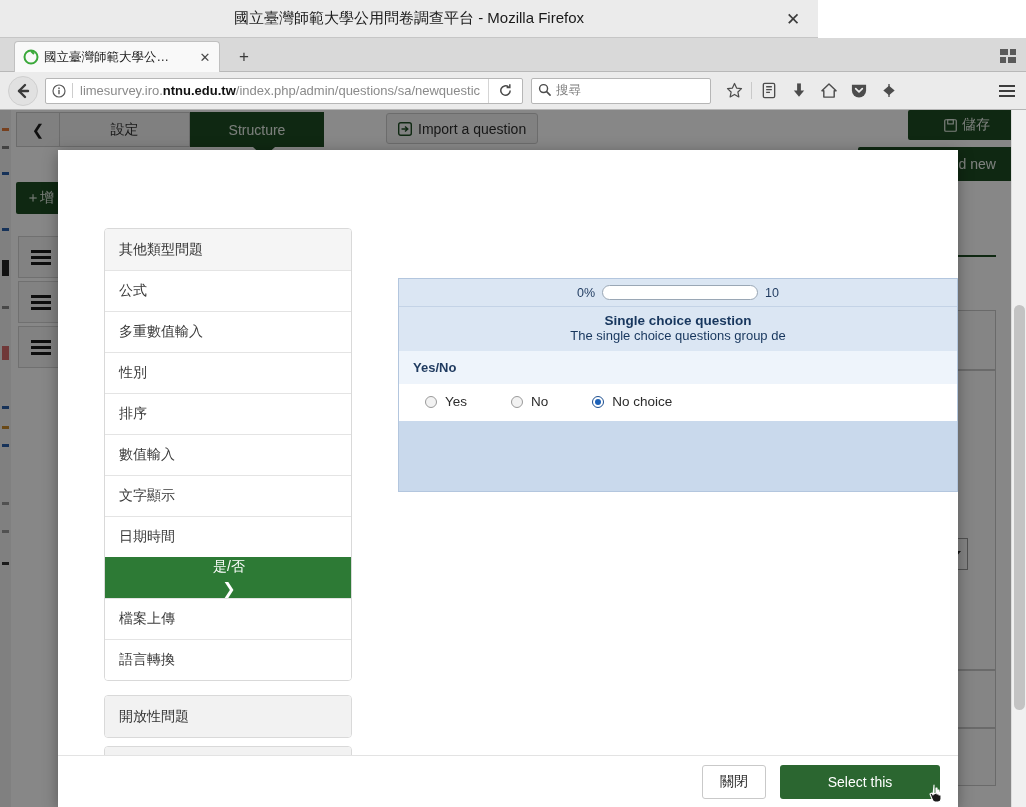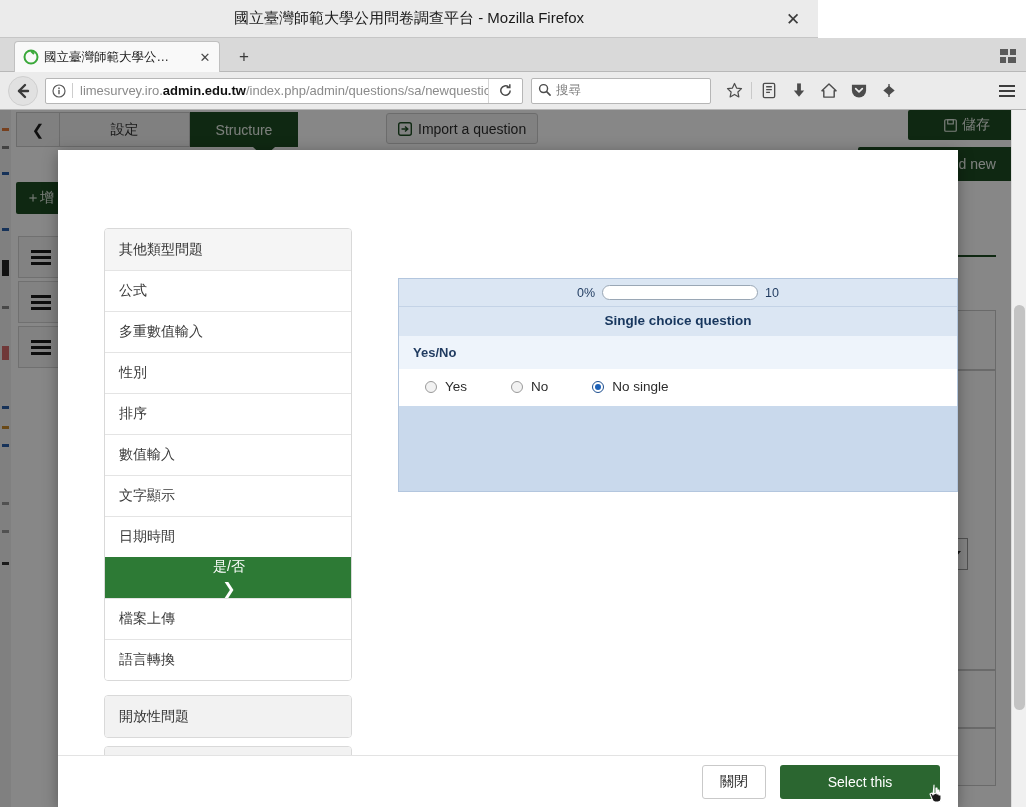--- a/index.html
+++ b/index.html
@@ -138,21 +138,21 @@
     display: flex; align-items: stretch; height: 35px;
   }
   .ls-tab {
     border: 1px solid #ccc; background: #f2f2f2; color: #333;
     font-size: 14px; display: flex; align-items: center;
     justify-content: center; cursor: pointer;
   }
   .ls-tab.arrow { width: 44px; font-size: 15px; font-weight: 700; color:#1d1d1d;}
   .ls-tab.settings { width: 130px; border-left: none; }
   .ls-tab.structure {
-    width: 108px; background: #1e4d23; color: #e8efe8; border-color:#1e4d23;
+    width: 134px; background: #1e4d23; color: #e8efe8; border-color:#1e4d23;
   }
   .ls-caret {
     position: absolute; left: 253px; top: 37px;
     width: 0; height: 0;
     border-left: 11px solid transparent;
     border-right: 11px solid transparent;
     border-top: 10px solid #1e4d23;
   }
 
   .ls-addbtn {
@@ -373,21 +373,21 @@
 
     <div class="urlbar">
       <span class="url-info">
         <svg width="14" height="14" viewBox="0 0 14 14">
           <circle cx="7" cy="7" r="6" fill="none" stroke="#5a5a5a" stroke-width="1.2"></circle>
           <rect x="6.3" y="5.8" width="1.4" height="4.4" fill="#5a5a5a"></rect>
           <rect x="6.3" y="3.4" width="1.4" height="1.6" fill="#5a5a5a"></rect>
         </svg>
       </span>
       <span class="url-sep"></span>
-      <span class="url-text"><span>limesurvey.iro.</span><b>admin.edu.tw</b><span>/index.php/admin/questions/sa/newquestic</span></span>
+      <span class="url-text"><span>limesurvey.iro.</span><b>ntnu.edu.tw</b><span>/index.php/admin/questions/sa/newquestic</span></span>
       <span class="url-reload">
         <svg width="15" height="15" viewBox="0 0 16 16">
           <path d="M13 8 A5 5 0 1 1 11.2 4.2" fill="none" stroke="#4a4a4a" stroke-width="1.6"></path>
           <path d="M12.6 1.4 L12.6 4.8 L9.2 4.8" fill="none" stroke="#4a4a4a" stroke-width="1.6"></path>
         </svg>
       </span>
     </div>
 
     <div class="searchbar">
       <span>
@@ -588,35 +588,36 @@
         <div class="preview">
           <div class="pv-progress">
             <span>0%</span>
             <span class="pv-bar">
               <span class="pv-bar-fill"></span>
             </span>
             <span>10</span>
           </div>
           <div class="pv-head">
             <div class="t">Single choice question</div>
+            <div class="s">The single choice questions group de</div>
           </div>
           <div class="pv-qblock">
             <div class="pv-qtitle">Yes/No</div>
             <div class="pv-answers">
               <label class="pv-ans">
                 <span class="radio"></span>
                 <span>Yes</span>
               </label>
               <label class="pv-ans">
                 <span class="radio"></span>
                 <span>No</span>
               </label>
               <label class="pv-ans">
                 <span class="radio on"></span>
-                <span>No single</span>
+                <span>No choice</span>
               </label>
             </div>
           </div>
         </div>
 
       </div>
 
       <div class="modal-footer">
         <div class="btn-close">關閉</div>
         <div class="btn-select">Select this</div>

